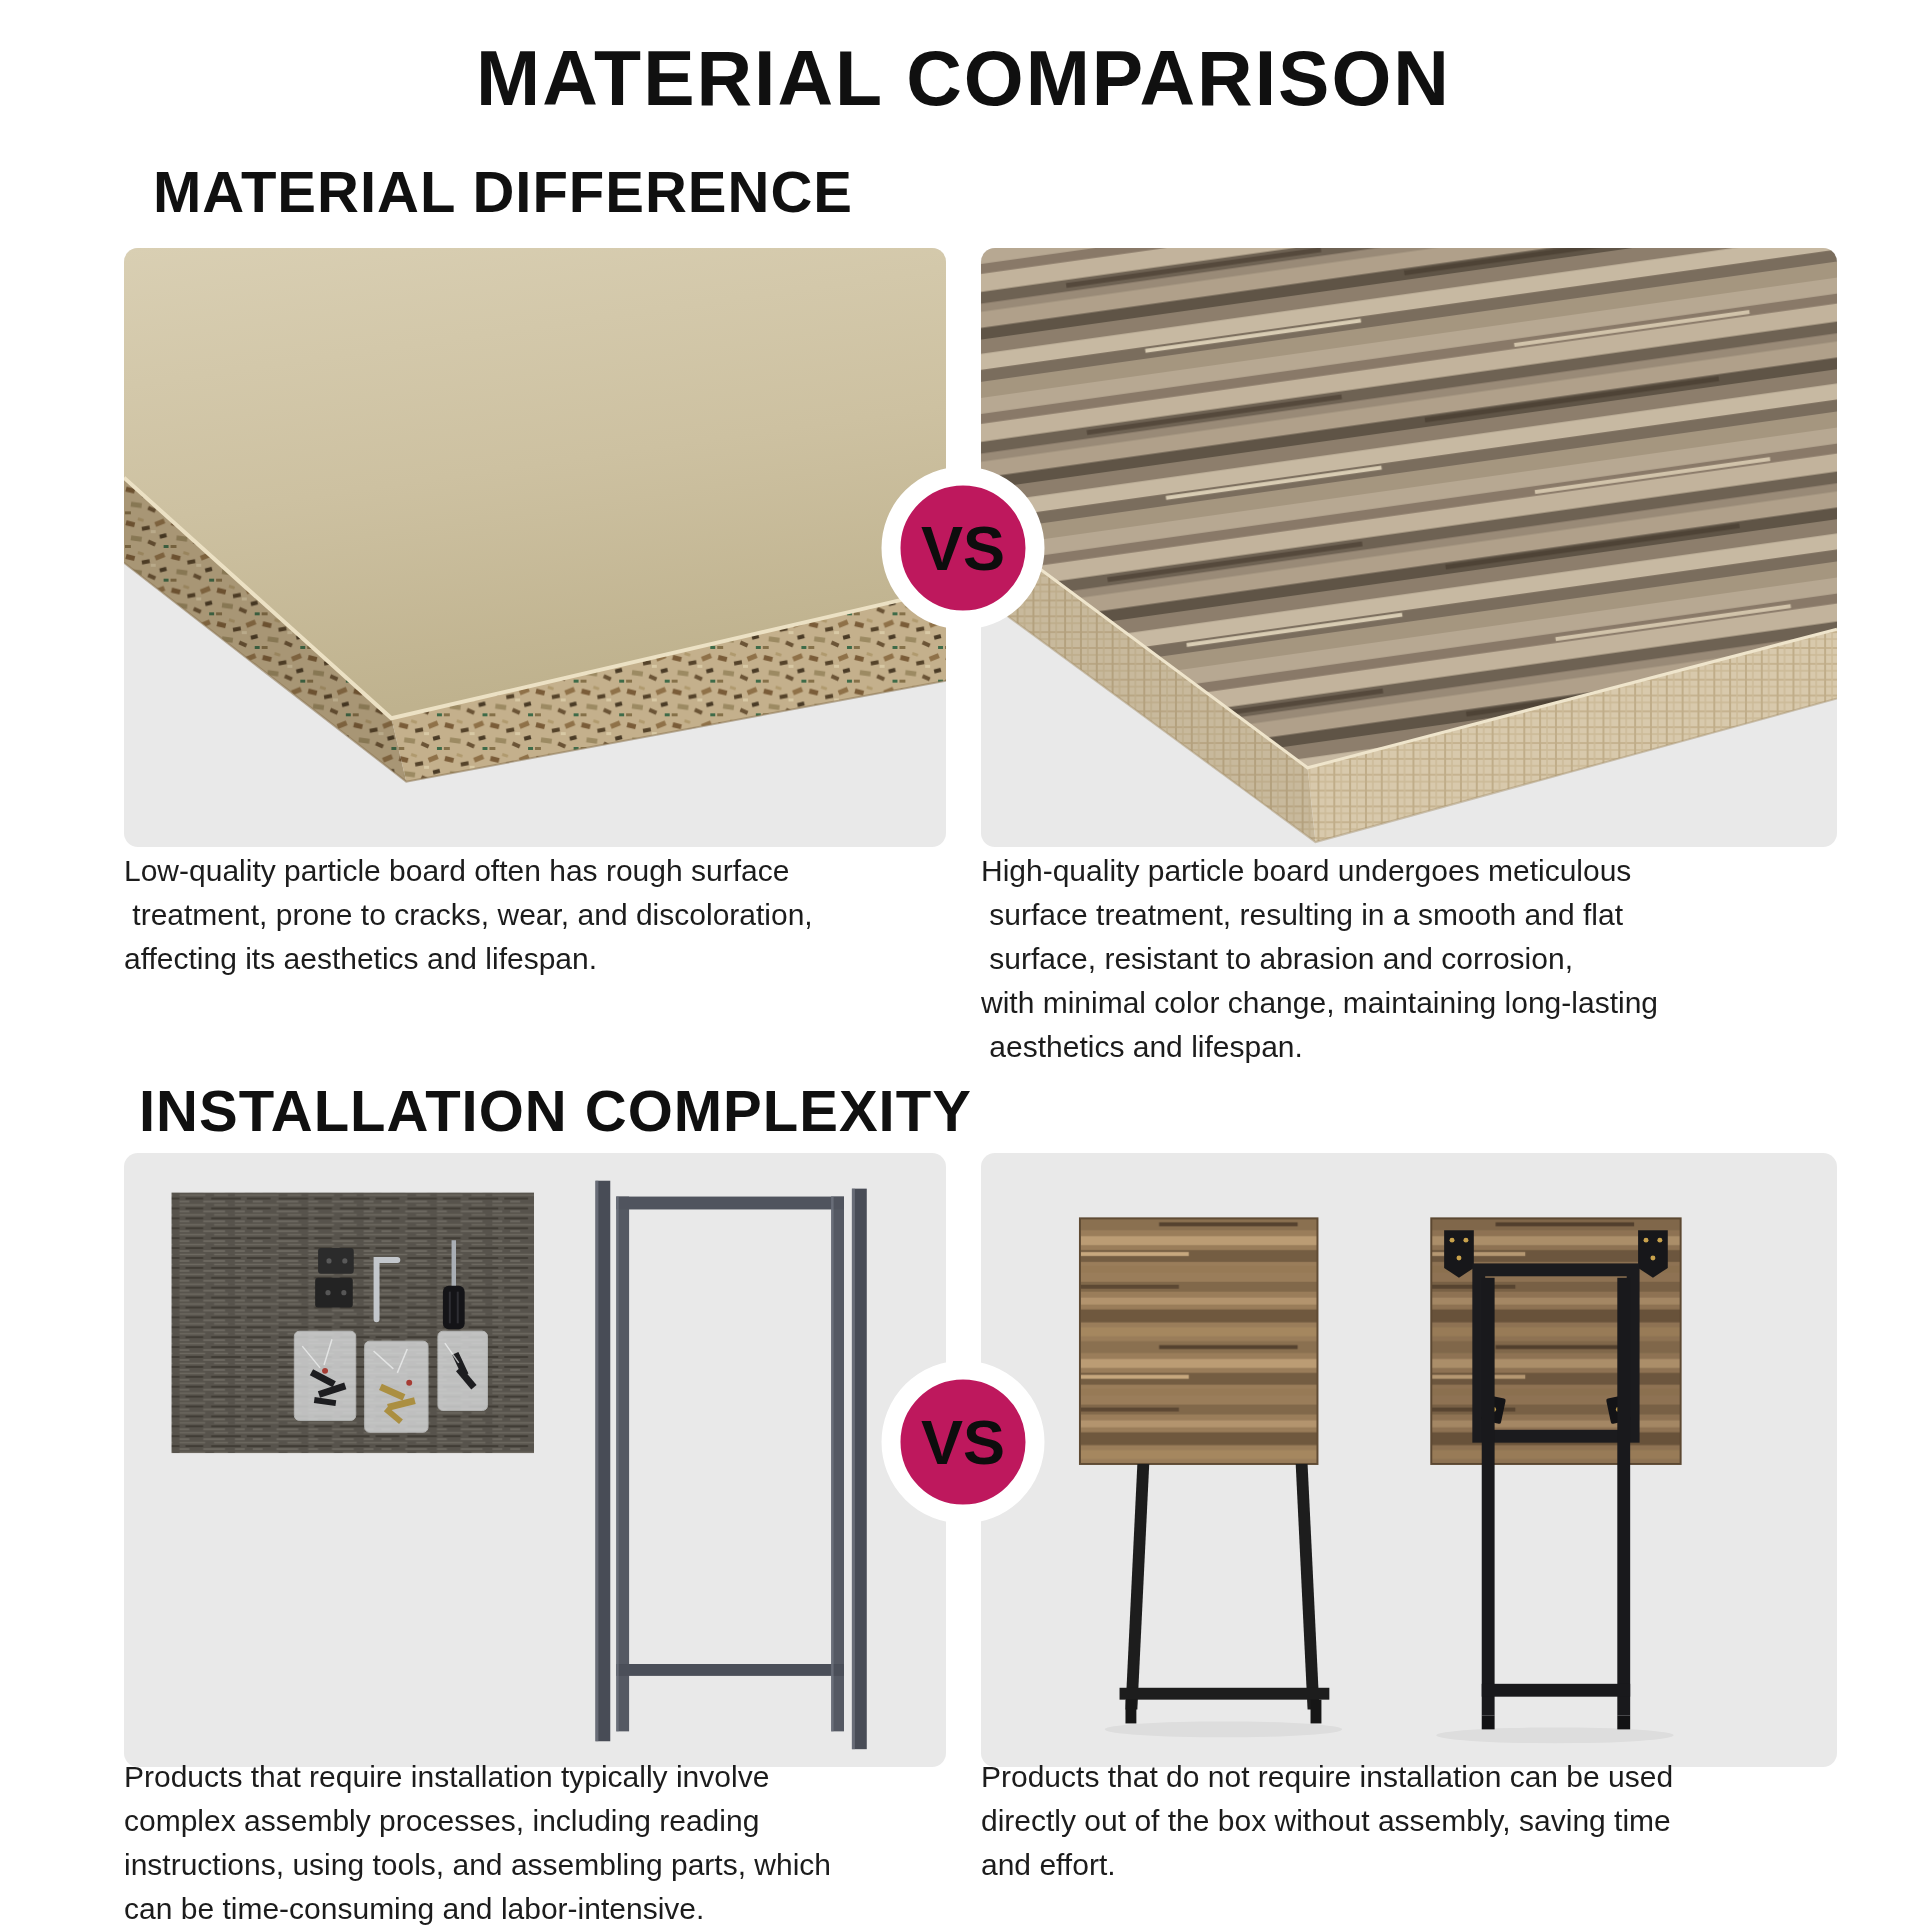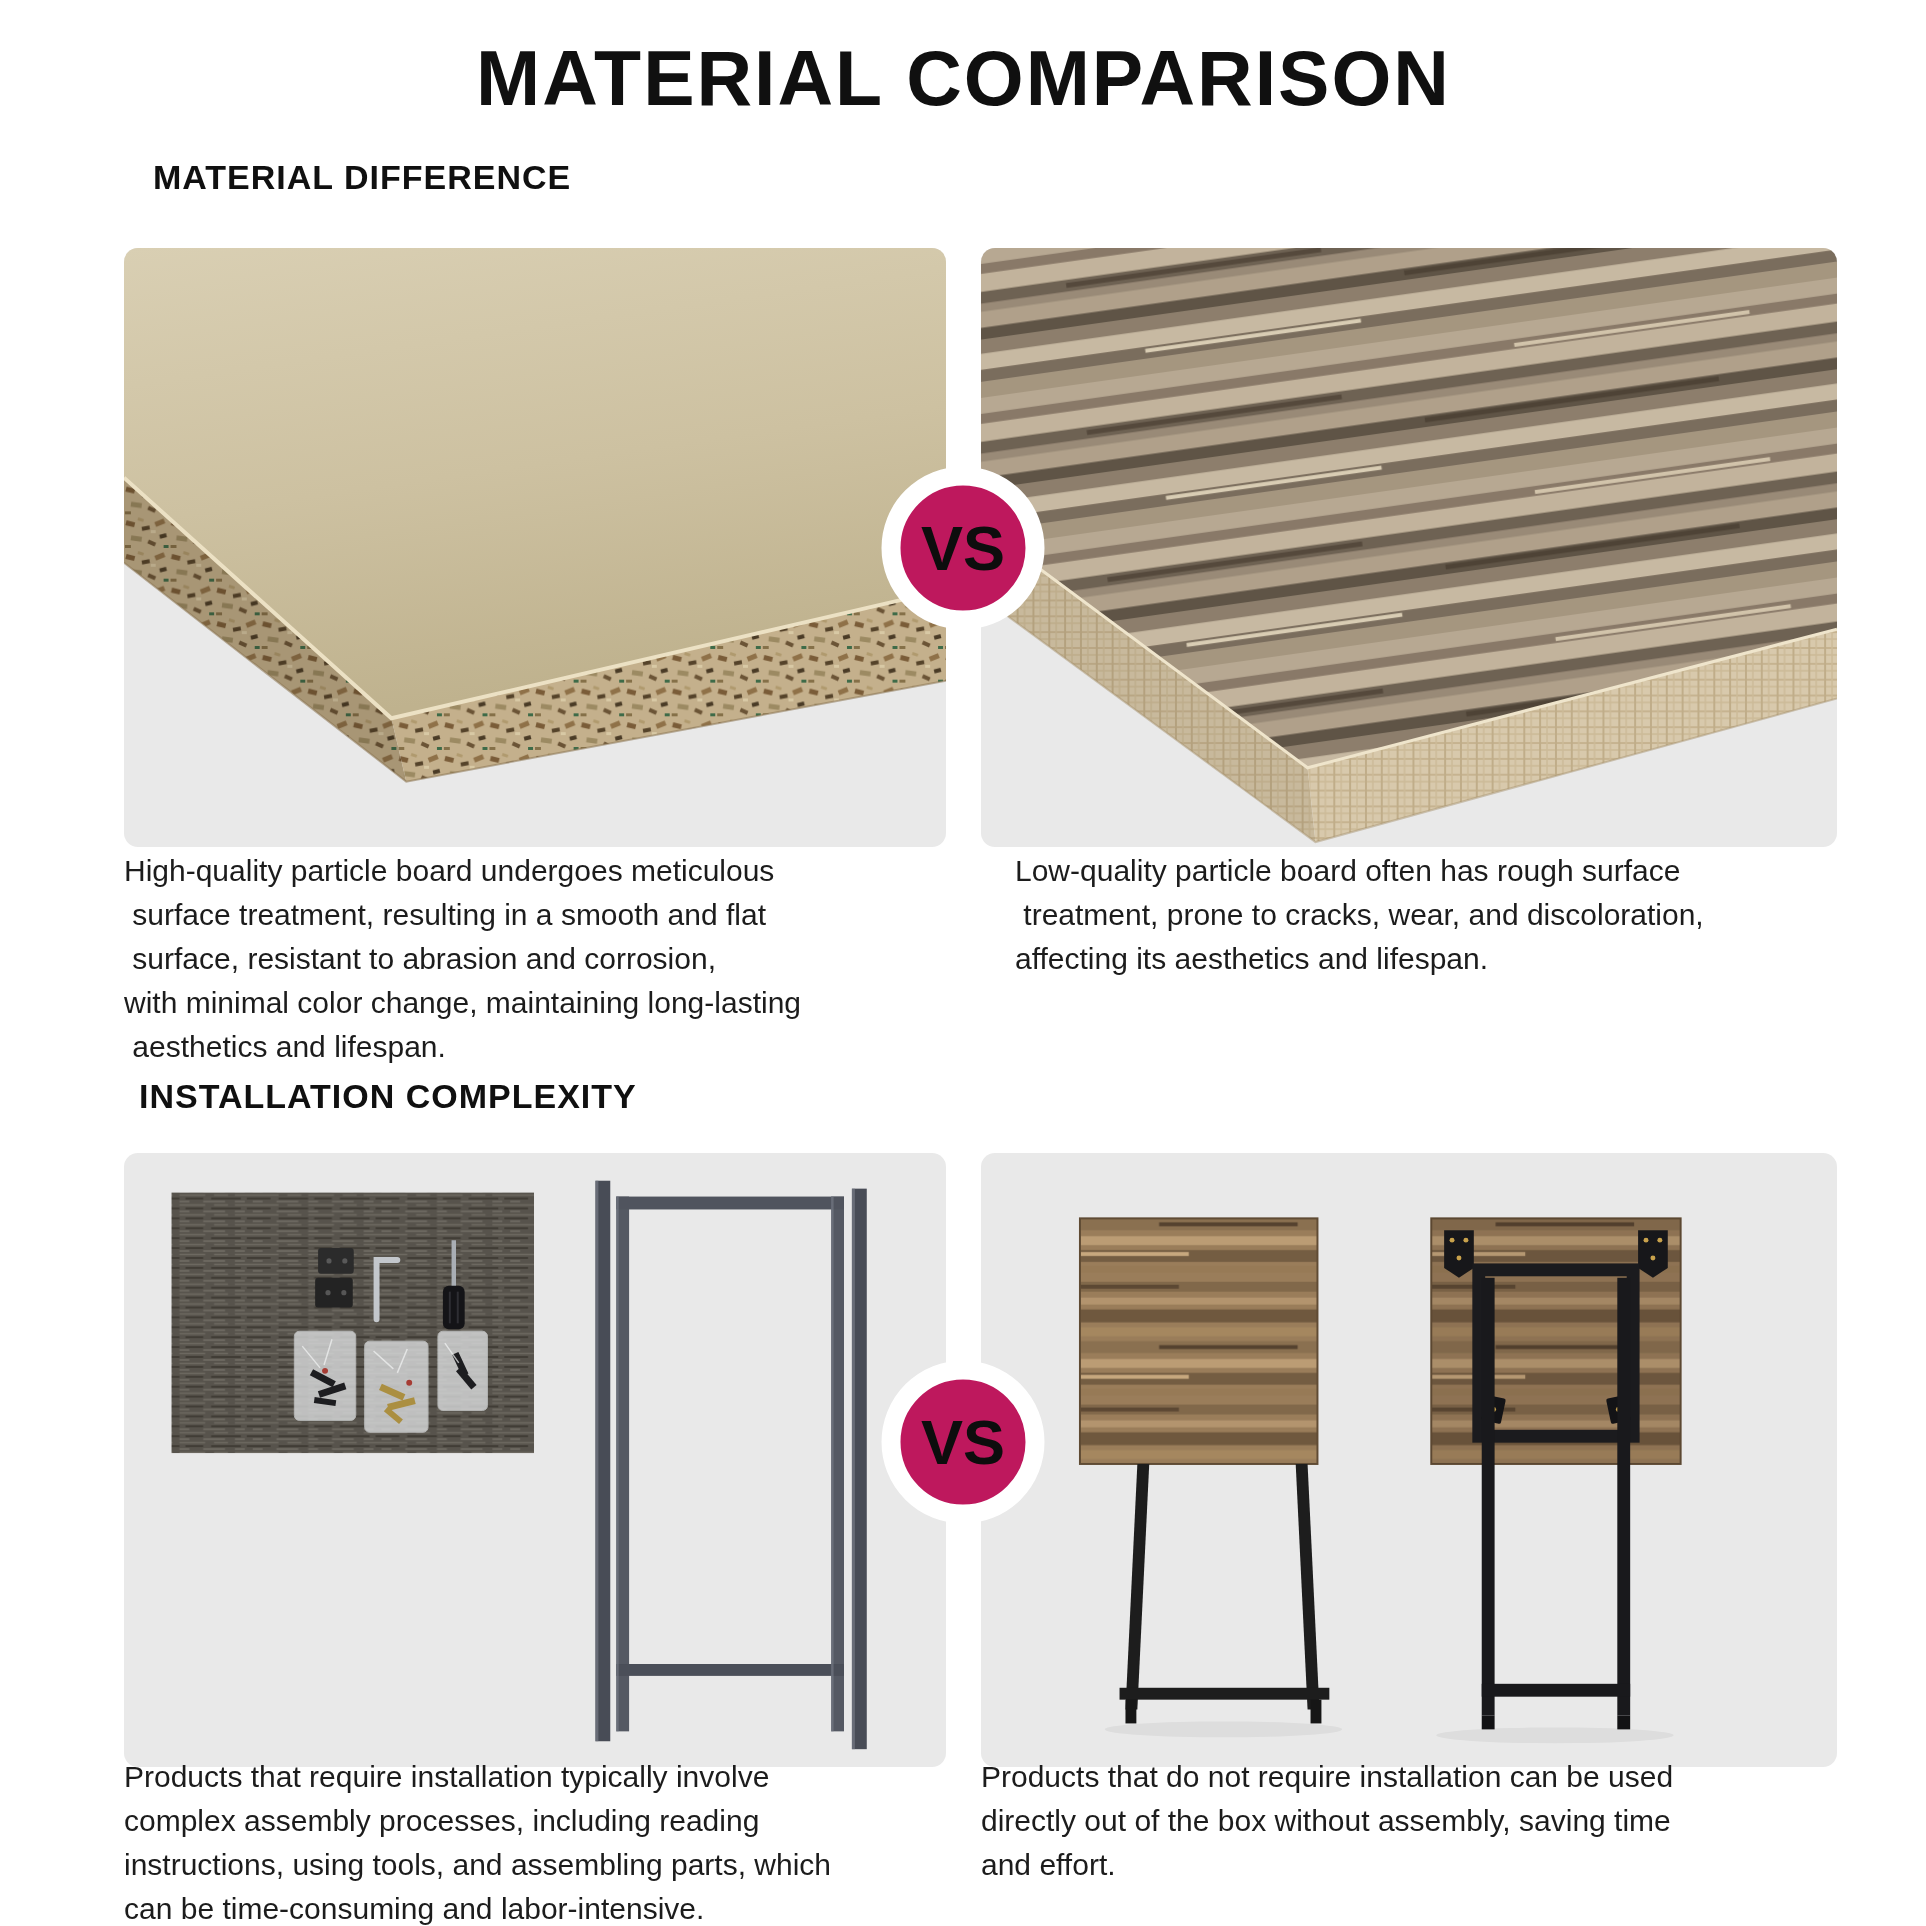--- a/index.html
+++ b/index.html
@@ -1,20 +1,20 @@
 <!DOCTYPE html>
 <html><head>
 <meta charset="utf-8">
 <style>
   html,body{margin:0;padding:0;background:#ffffff;}
   .sheet{position:relative;width:1927px;height:1927px;background:#ffffff;overflow:hidden;
          font-family:"Liberation Sans",sans-serif;color:#1c1c1c;}
   .page-title{position:absolute;top:34px;left:0;width:100%;text-align:center;
               font-size:77px;font-weight:700;letter-spacing:2px;color:#101010;margin:0;}
-  .section-heading{position:absolute;font-size:34px;font-weight:700;color:#101010;
+  .section-heading{position:absolute;font-size:58px;font-weight:700;color:#101010;
                    margin:0;letter-spacing:1px;}
   #h-material{left:153px;top:158px;}
   #h-install{left:139px;top:1069px;margin-top:8px;}
   .row{position:absolute;left:124px;width:1713px;display:flex;gap:35px;}
   #row-material{top:248px;height:599px;}
   #row-install{top:1153px;height:614px;}
   .panel{background:#e9e9e9;border-radius:14px;overflow:hidden;position:relative;flex:none;}
   .panel.p-left{width:822px;}
   .panel.p-right{width:856px;}
   .panel svg{display:block;width:100%;height:100%;}
@@ -106,28 +106,28 @@
         <polyline points="0,280 330,525 865,385" fill="none" stroke="#efe5cc" stroke-width="3"></polyline>
         <polyline points="0,352 338,600 865,455" fill="none" stroke="#a8946f" stroke-width="2" opacity="0.5"></polyline>
       </svg>
     </div>
     <div class="vs-badge">
       <span>VS</span>
     </div>
   </div>
 
   <div class="desc-row" id="desc-material">
+    <p class="desc d-left">Low-quality particle board often has rough surface
+ treatment, prone to cracks, wear, and discoloration,
+affecting its aesthetics and lifespan.</p>
     <p class="desc d-right">High-quality particle board undergoes meticulous
  surface treatment, resulting in a smooth and flat
  surface, resistant to abrasion and corrosion,
 with minimal color change, maintaining long-lasting
  aesthetics and lifespan.</p>
-    <p class="desc d-left">Low-quality particle board often has rough surface
- treatment, prone to cracks, wear, and discoloration,
-affecting its aesthetics and lifespan.</p>
   </div>
 
   <h2 class="section-heading" id="h-install">INSTALLATION COMPLEXITY</h2>
 
   <div class="row" id="row-install">
     <div class="panel p-left">
       <svg viewBox="0 0 830 620" preserveAspectRatio="none">
         <defs>
           <pattern id="dwood" width="130" height="10" patternUnits="userSpaceOnUse">
             <rect width="130" height="10" fill="#57534c"></rect>

